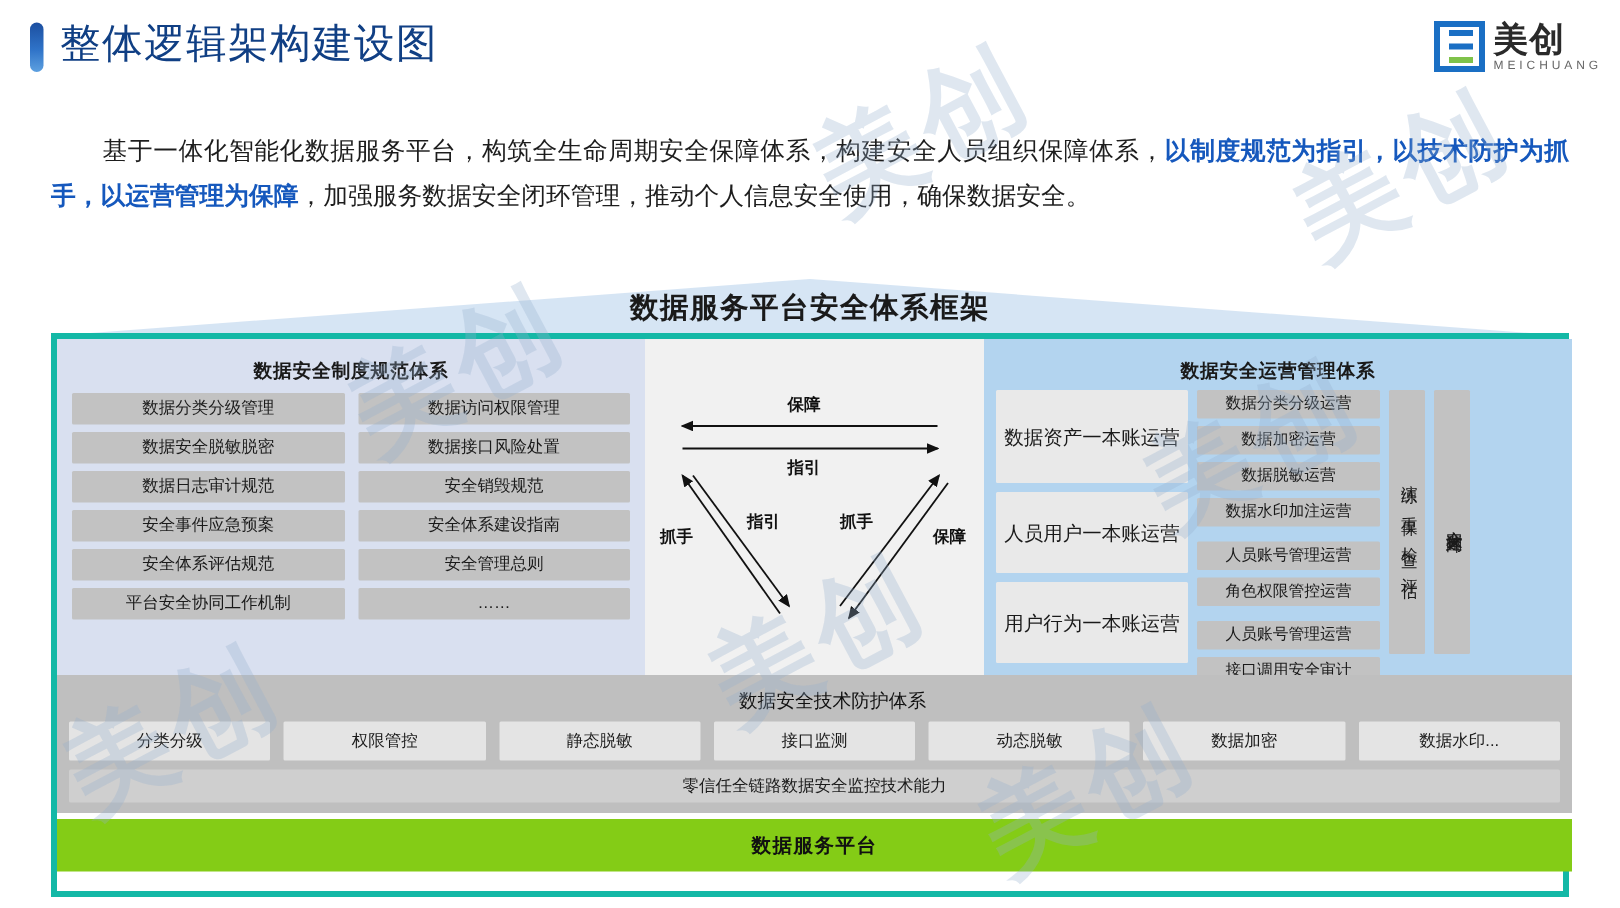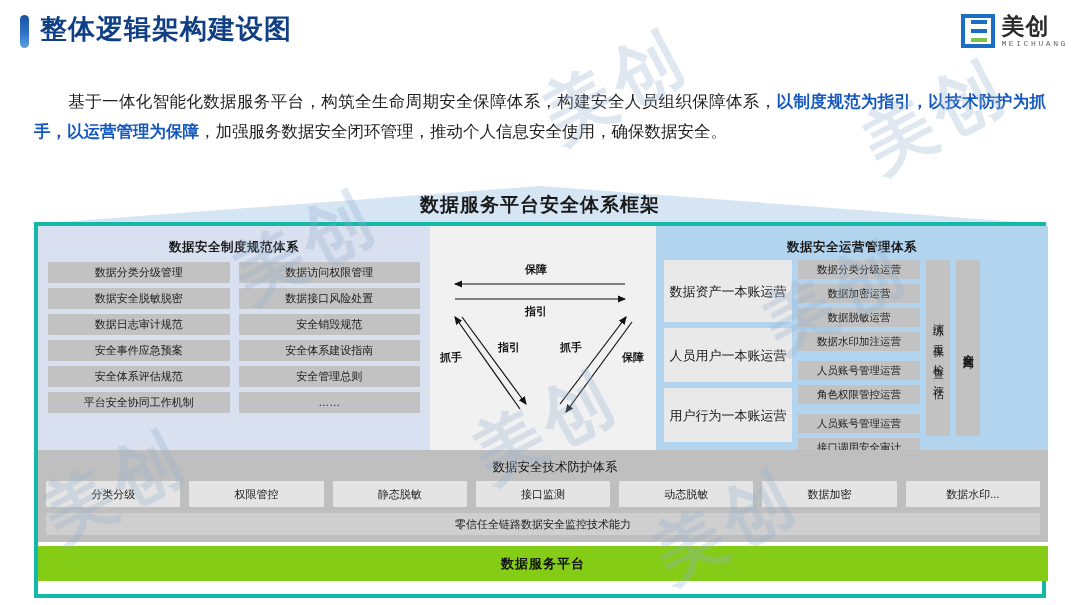--- a/index.html
+++ b/index.html
@@ -18,31 +18,31 @@
     font-family:"Liberation Serif","DejaVu Serif",serif;
   }
   
   .hdr{position:absolute;left:0;top:0;width:1080px;height:62px;}
   .hdr-bar{
     position:absolute;left:20px;top:15px;width:9px;height:33px;border-radius:5px;
     background:linear-gradient(180deg,#1c4fa0 0%,#2f73c8 55%,#5da0e0 100%);
   }
   .hdr-title{
     position:absolute;left:40px;top:11px;
-    font-size:27px;font-weight:700;color:#103f84;letter-spacing:1px;
+    font-size:27px;font-weight:400;color:#103f84;letter-spacing:1px;
   }
   .logo{position:absolute;right:12px;top:14px;display:flex;align-items:center;gap:6px;}
   .logo-mark{width:34px;height:34px;position:relative;}
   .logo-mark .sq{position:absolute;left:0;top:0;width:34px;height:34px;border:4px solid #1a6fc4;box-sizing:border-box;}
   .logo-mark .e1{position:absolute;left:10px;top:6px;width:16px;height:4px;background:#1a6fc4;}
   .logo-mark .e2{position:absolute;left:10px;top:15px;width:16px;height:4px;background:#1a6fc4;}
   .logo-mark .e3{position:absolute;left:10px;top:24px;width:16px;height:4px;background:#7fc24a;}
   .logo-txt{line-height:1;}
   .logo-cn{font-size:23px;font-weight:700;color:#2a2a2a;letter-spacing:1px;}
-  .logo-en{font-size:8px;color:#666;letter-spacing:2.6px;margin-top:2px;font-family:Liberation Mono, monospace;}
+  .logo-en{font-size:8px;color:#666;letter-spacing:2.6px;margin-top:2px;}
 
   
   .para{
     position:absolute;left:34px;top:86px;width:1012px;
     font-size:16.5px;line-height:30px;color:#1d1d1d;text-align:justify;
   }
   .para .hl{color:#1558bd;font-weight:700;}
   .para .ind{display:inline-block;width:34px;}
 
   

